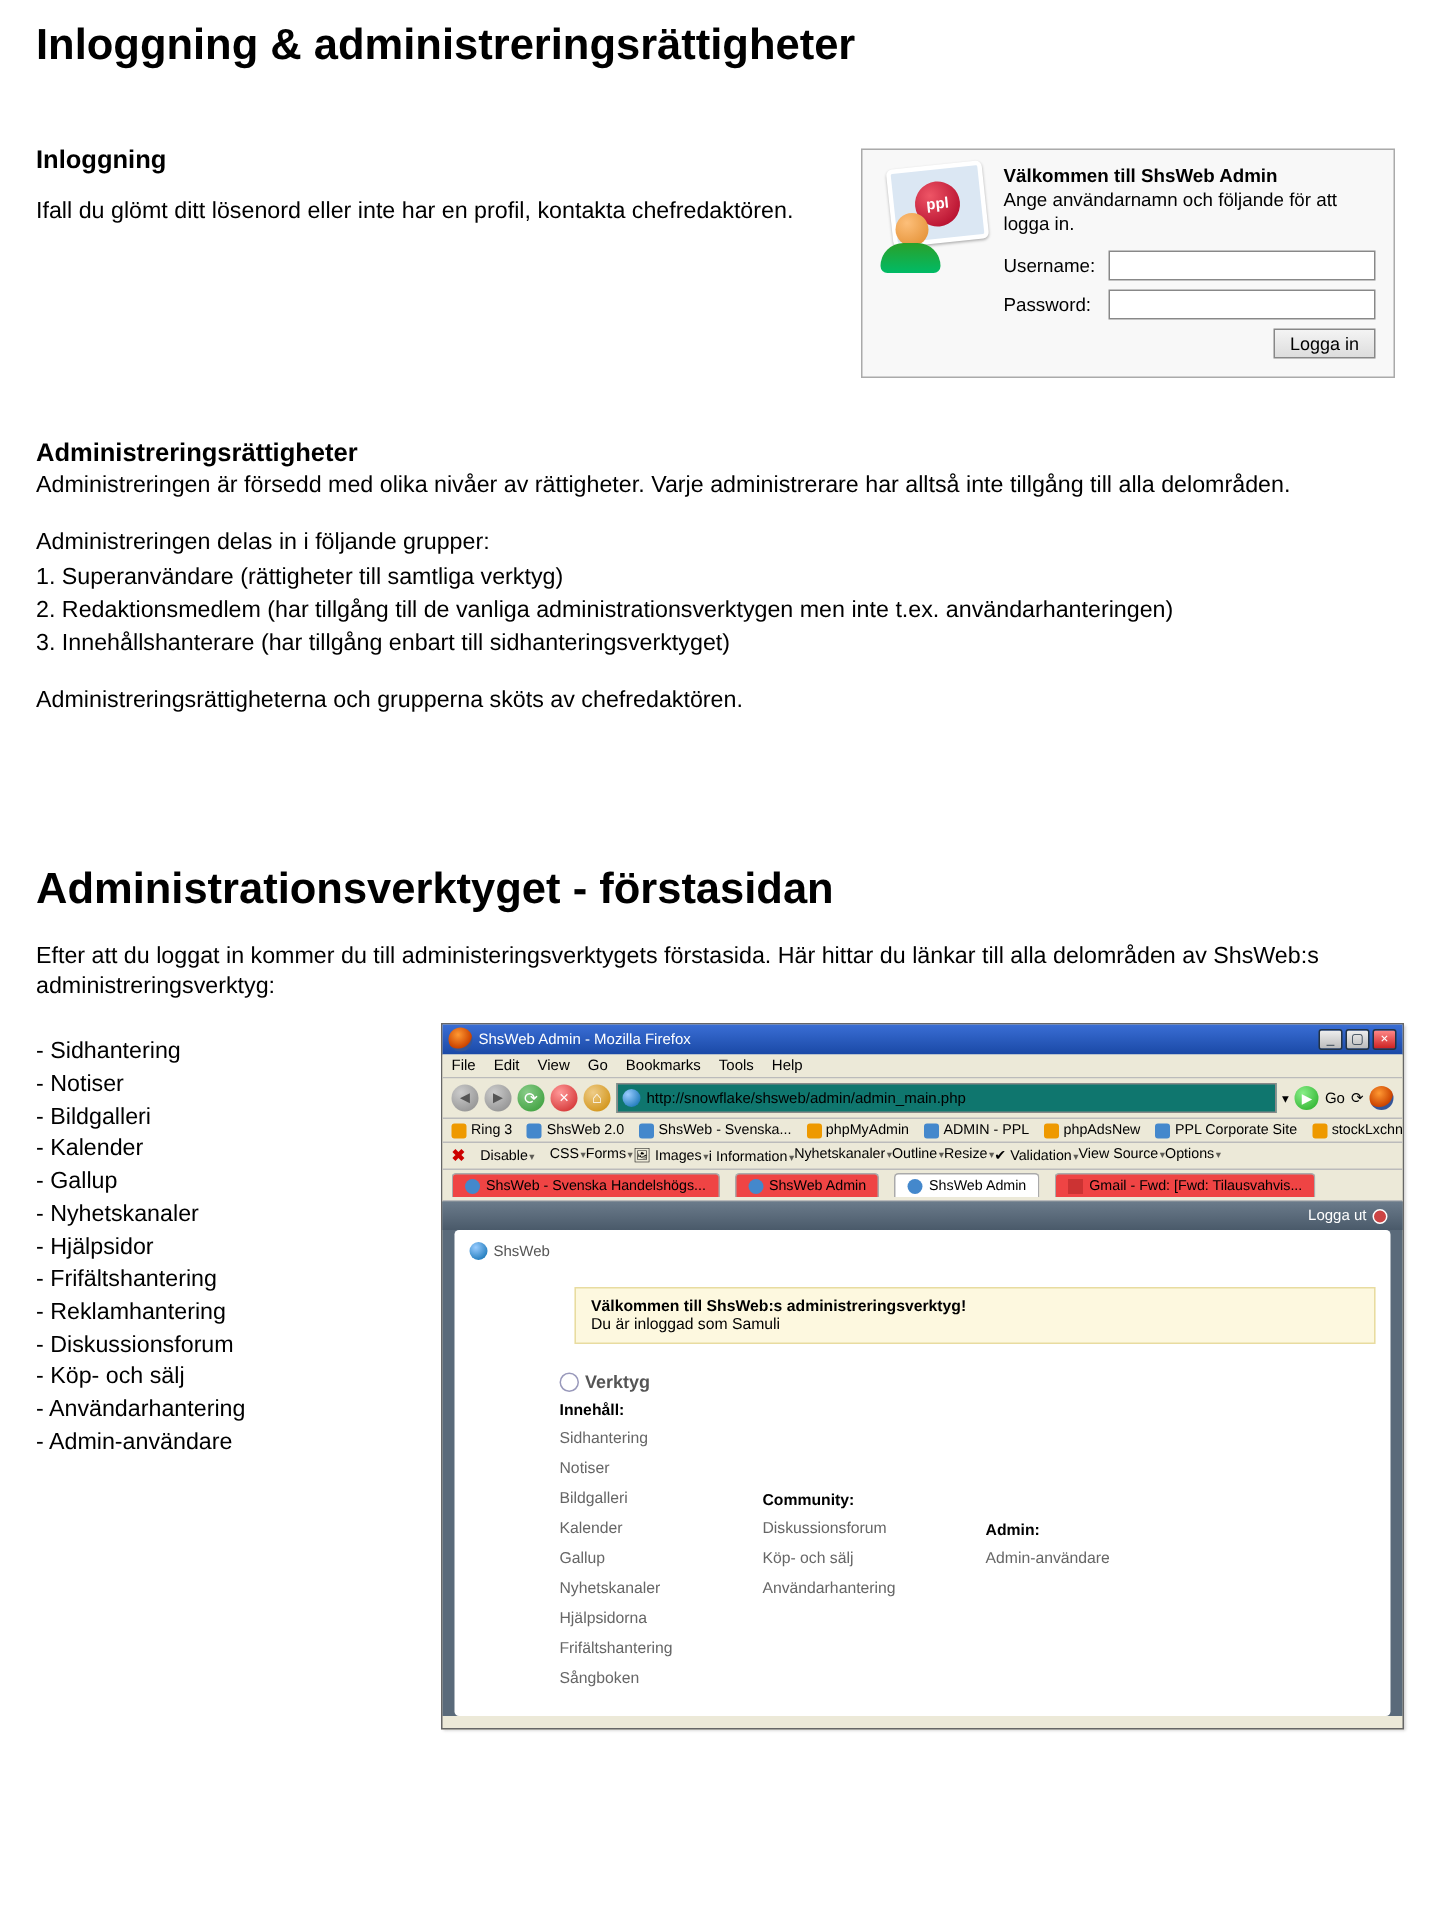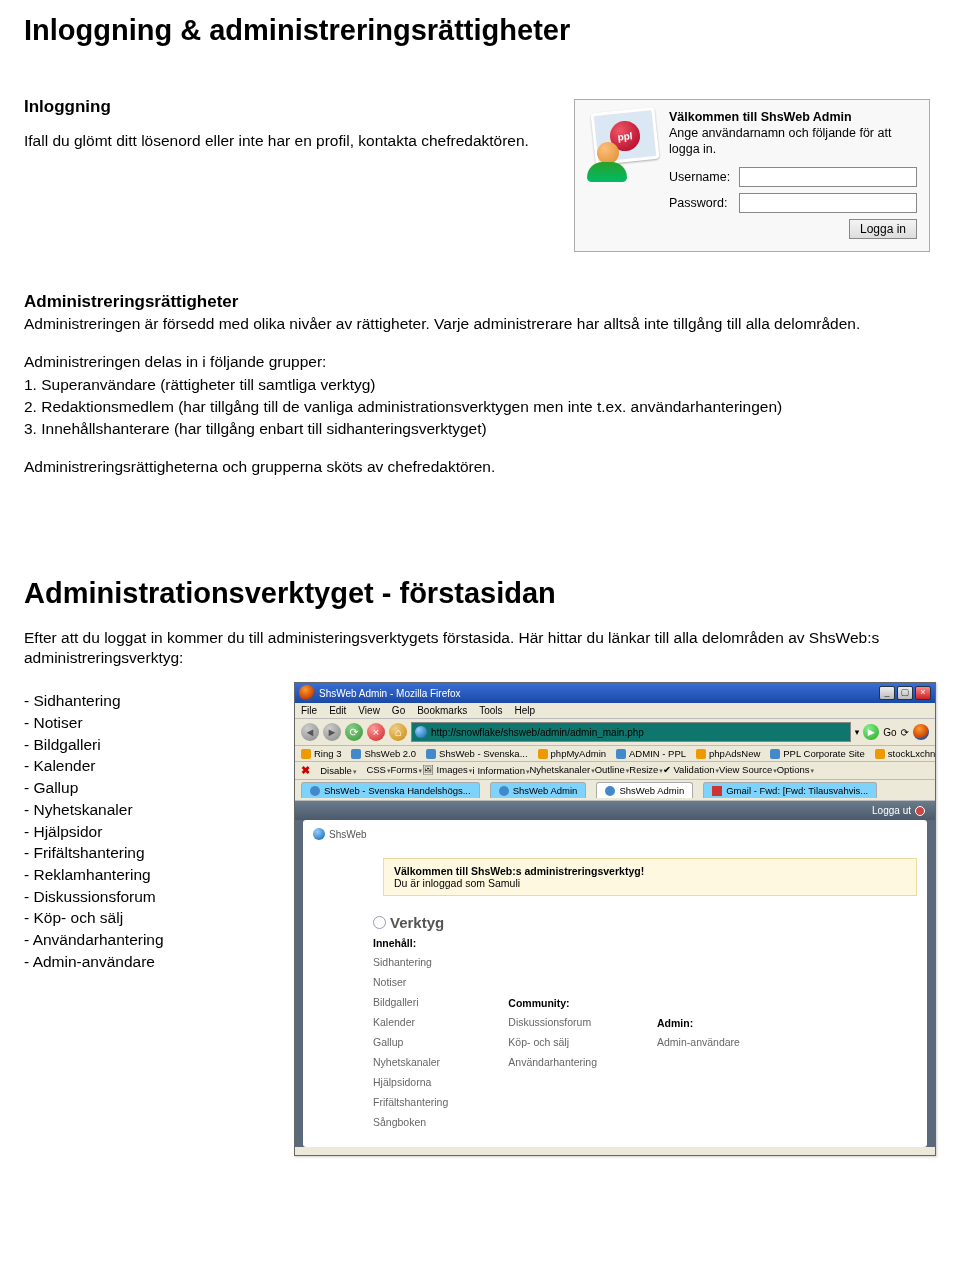--- a/index.html
+++ b/index.html
@@ -173,21 +173,21 @@
   .bm .dot.o { background:#e90; }
   .bm .dot.b { background:#48c; }
   .x-ico { color:#c00; font-weight:bold; font-size:11px; }
   .dd { font-size:9.5px; }
   .dd::after { content:"▾"; margin-left:1px; font-size:7px; opacity:.6; }
   .tab {
     display:flex;align-items:center;gap:4px;
     padding: 2px 8px;
     border:1px solid #aaa; border-bottom:none;
     border-radius: 3px 3px 0 0;
-    background:#7dd3fc;
+    background:#ef4444;
     font-size:9.5px;
   }
   .tab.active { background:#fff; }
   .tab .fav { width:10px;height:10px;display:inline-block; }
   .content-area { background:#5a6a7a; padding: 0; }
   .topbar-dark {
     display:flex; justify-content:flex-end; padding:4px 10px;
     color:#fff; font-size:10px;
     background: linear-gradient(#6b7b8b,#4a5a6a);
   }
@@ -201,21 +201,21 @@
   .brand-ico { width:12px;height:12px;border-radius:50%;background:radial-gradient(circle at 35% 30%,#9cf,#06a); }
   .welcome-box {
     margin: 18px 0 18px 70px;
     background:#fdf8df;
     border:1px solid #e8dca0;
     padding:6px 10px;
     font-size:10.5px;
   }
   .welcome-box .wt { font-weight:700; }
   .tools-region { margin: 0 0 0 60px; }
-  .tools-head { display:flex;align-items:center;gap:4px;font-size:15px;color:#555;font-weight:700;margin-bottom:6px; }
+  .tools-head { display:flex;align-items:center;gap:4px;font-size:12px;color:#555;font-weight:700;margin-bottom:6px; }
   .tools-ico { width:11px;height:11px;border-radius:50%;border:1.5px solid #99b; }
   .cols {
     display:flex; gap:60px; font-size:10.5px;align-items:center;
   }
   .col h4 { margin:0 0 4px 0; font-weight:700; font-size:10.5px; }
   .col ul { list-style:none; margin:0; padding:0; }
   .col li { color:#666; line-height:1.9; }
 
   .lower {
     display:flex; gap:22px; margin-top: 14px; align-items: flex-start;

